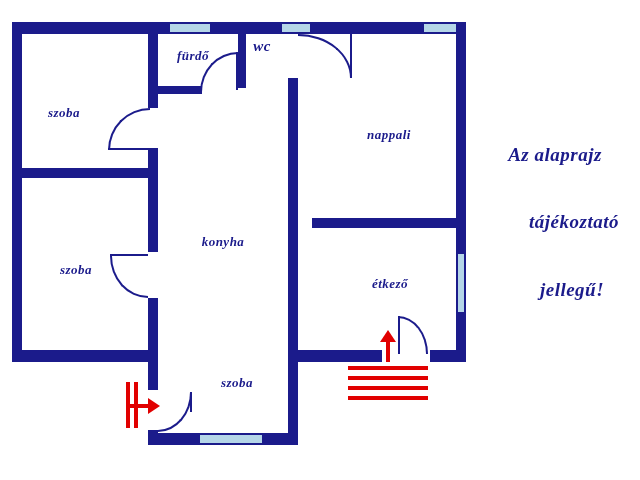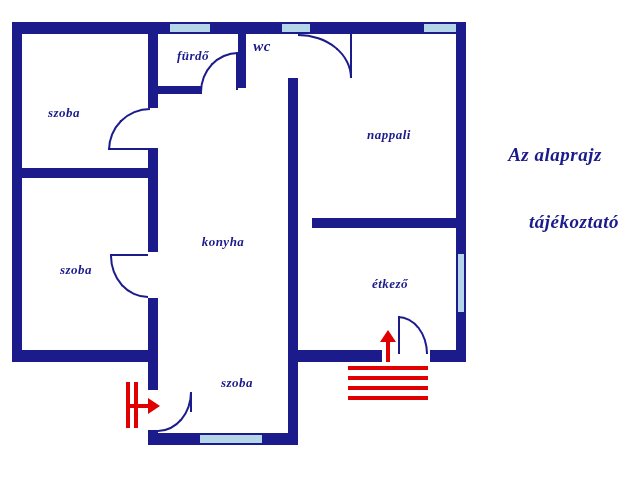--- a/index.html
+++ b/index.html
@@ -103,14 +103,15 @@
   <div class="label" style="left:193px;top:56px">fürdő</div>
   <div class="label" style="left:262px;top:46px;font-size:15px">wc</div>
   <div class="label" style="left:389px;top:135px">nappali</div>
   <div class="label" style="left:76px;top:270px">szoba</div>
   <div class="label" style="left:223px;top:242px">konyha</div>
   <div class="label" style="left:390px;top:284px">étkező</div>
   <div class="label" style="left:237px;top:383px">szoba</div>
 
   <div class="note-line" style="left:555px;top:155px">Az alaprajz</div>
   <div class="note-line" style="left:574px;top:222px">tájékoztató</div>
+  <div class="note-line" style="left:572px;top:290px">jellegű!</div>
 
 </div>
 
 </body></html>

